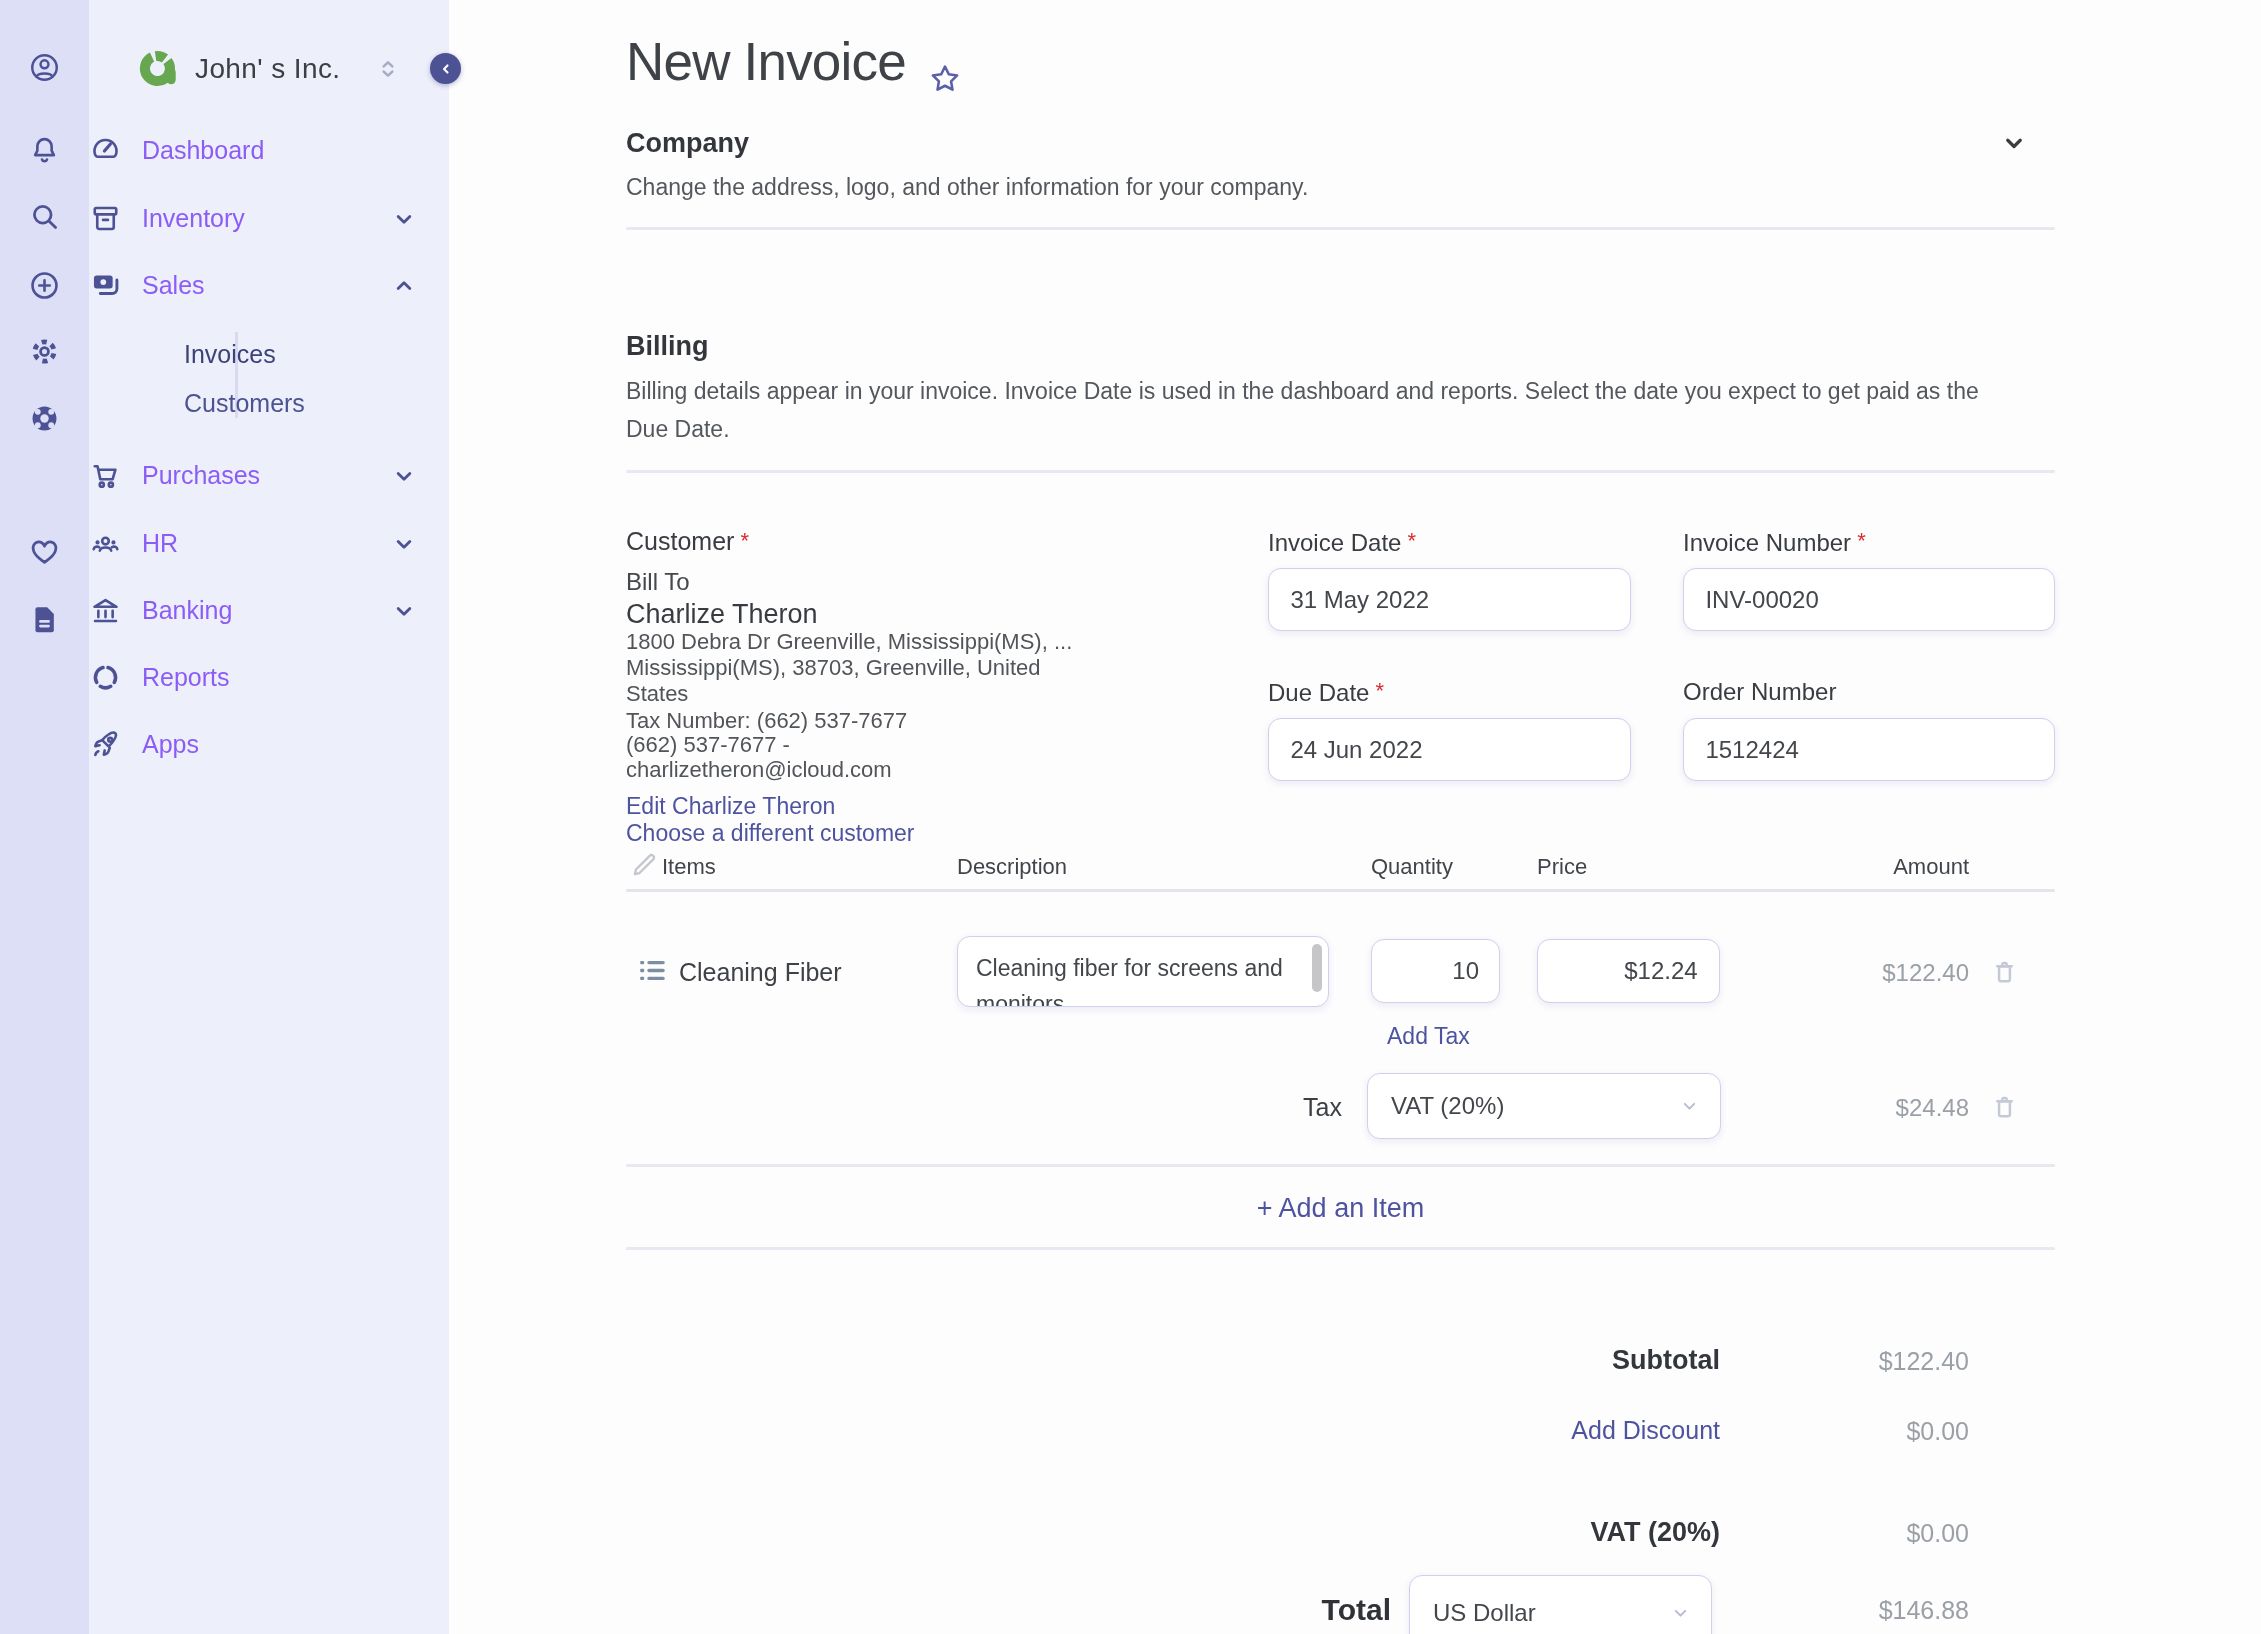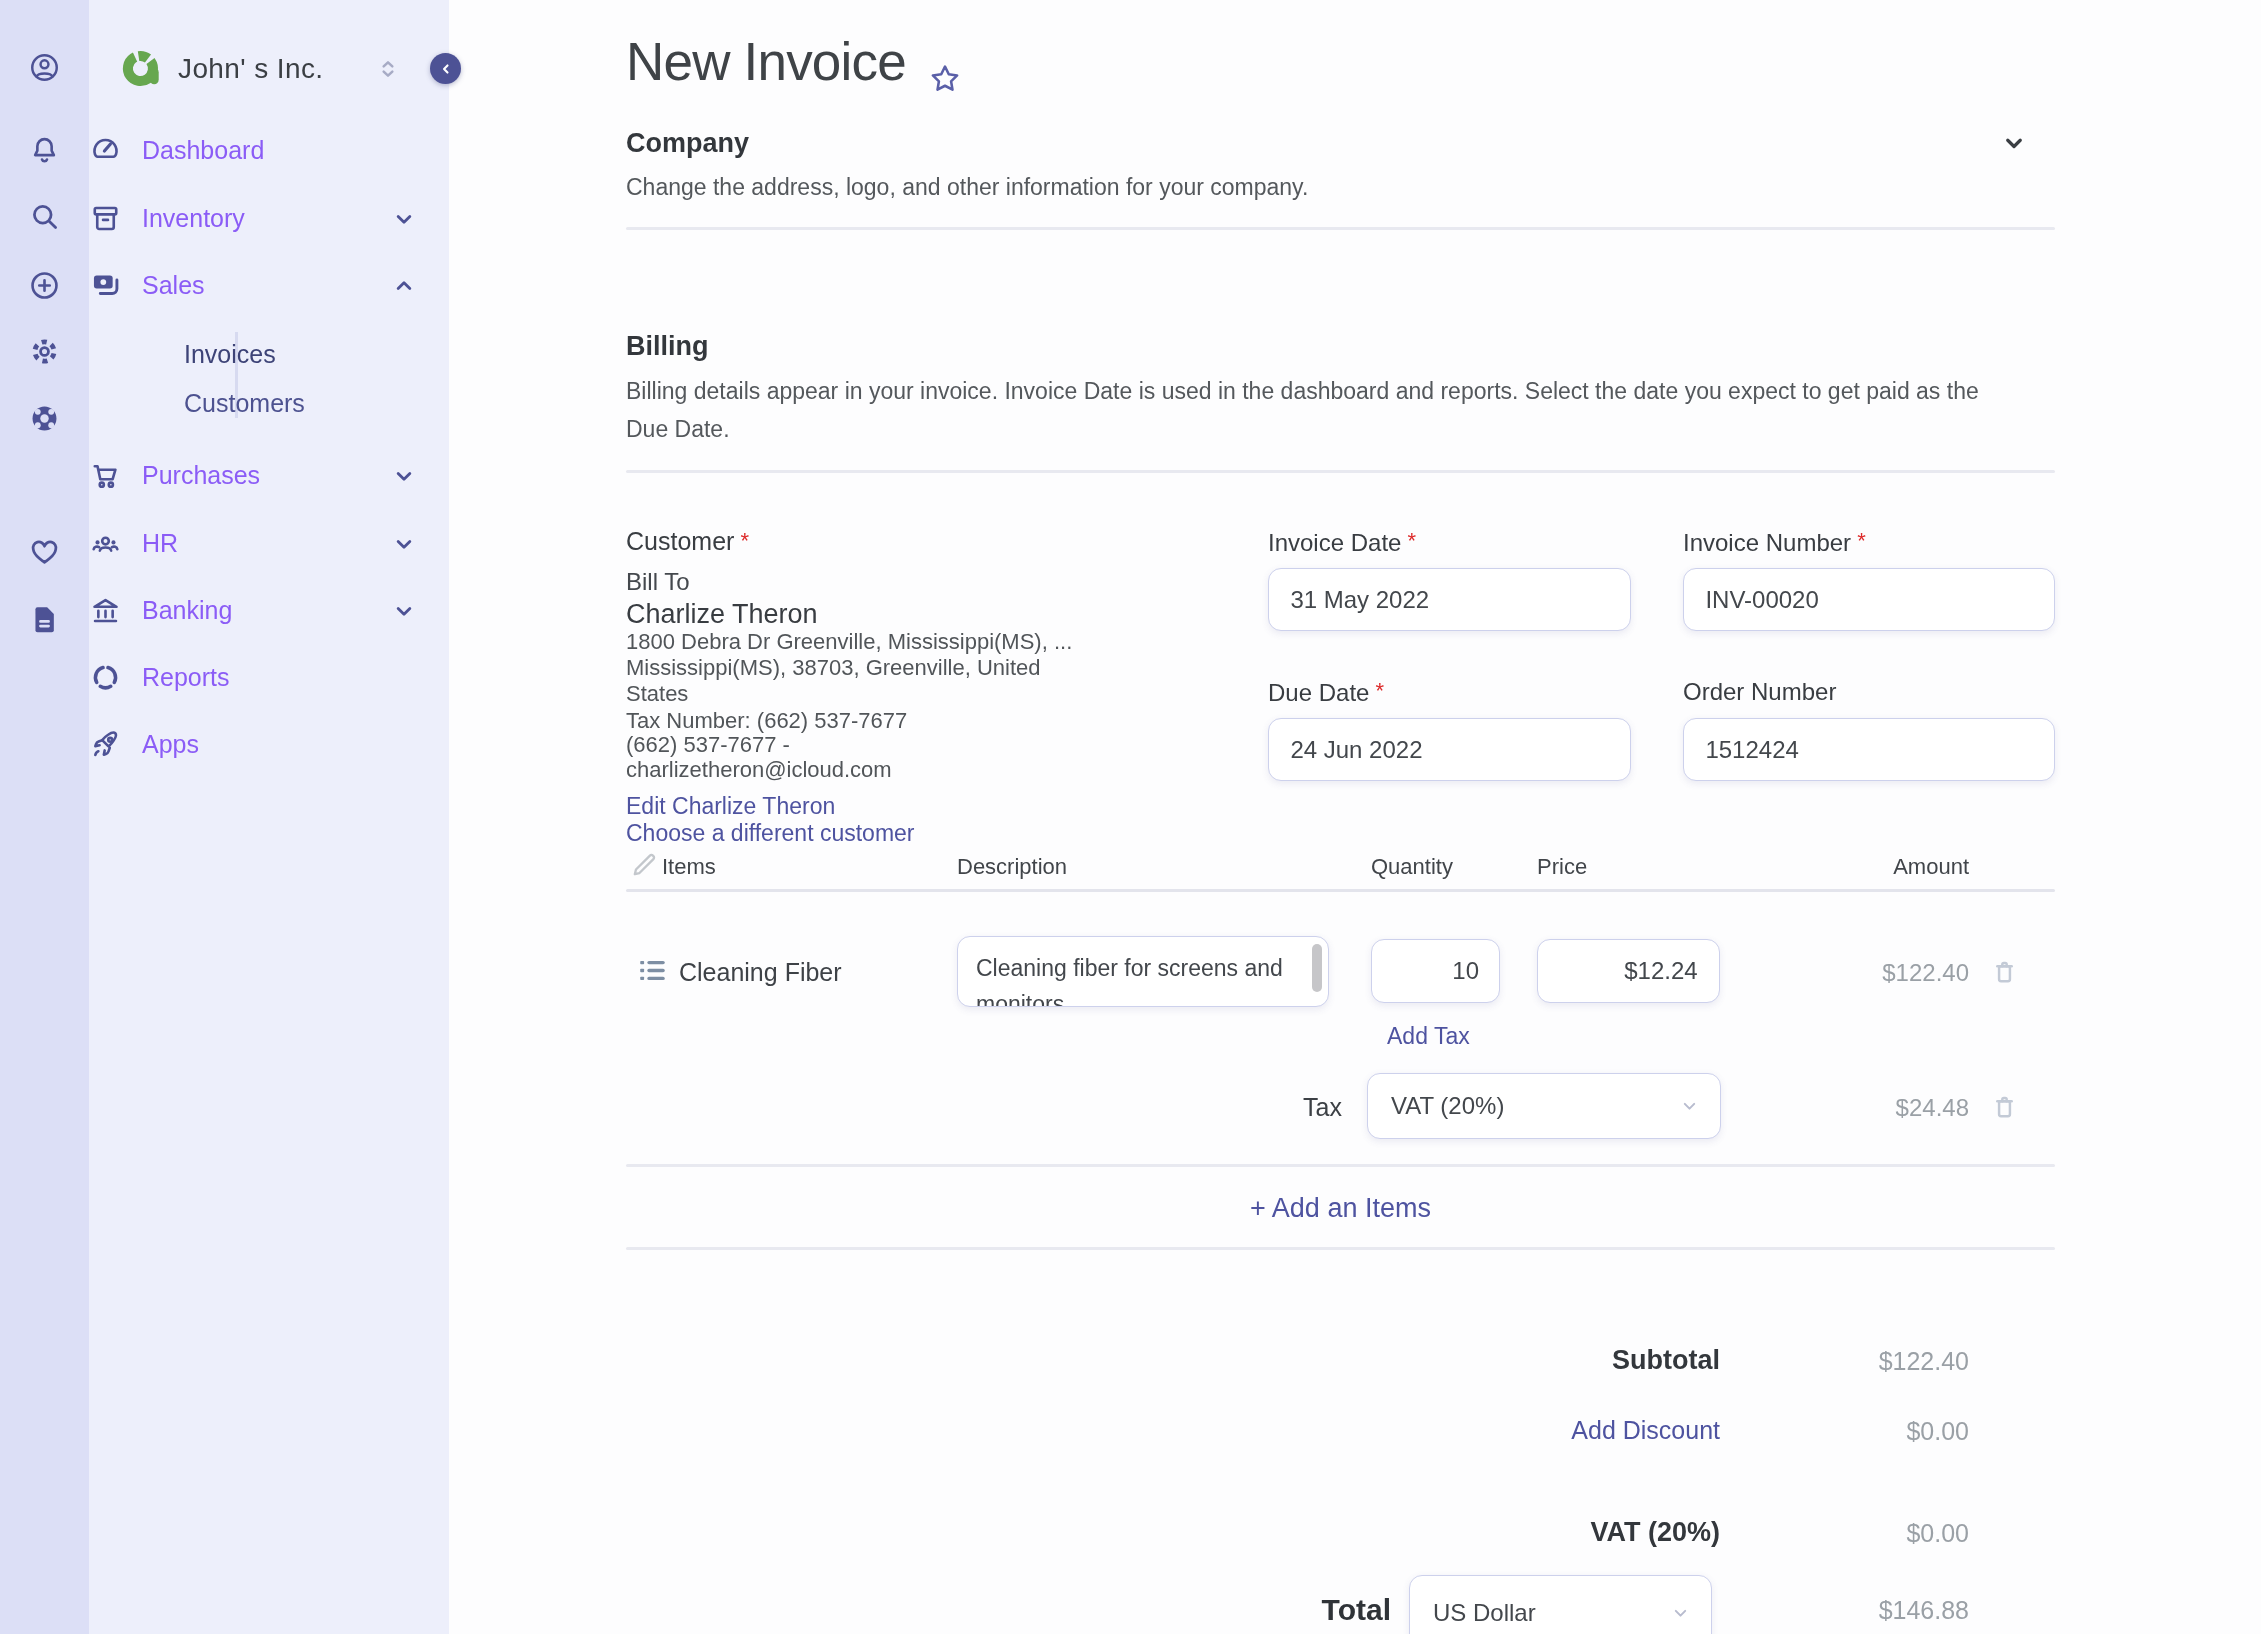--- a/index.html
+++ b/index.html
@@ -18,21 +18,21 @@
     display:flex; align-items:center; justify-content:center;
     background:none; border:none; cursor:pointer; color:#4d5295;
   }
   .rail-btn svg { width:35px; height:35px; }
   
   .sidebar {
     width:360px; height:100%; background:#edeffb; position:relative; flex:0 0 auto;
     color:#4d5290;
   }
   .org-row { position:absolute; top:39px; left:0; width:100%; height:59px;
-    display:flex; align-items:center; padding-left:31px; cursor:pointer; }
+    display:flex; align-items:center; padding-left:48px; cursor:pointer; }
   .org-logo { width:43px; height:43px; margin-right:15px; flex:0 0 auto; }
   .org-name { font-size:28px; color:#3b3f44; letter-spacing:0.4px; white-space:nowrap; }
   .org-updown { margin-left:auto; margin-right:48px; width:26px; height:26px; color:#a7abc5; }
   .collapse-btn {
     position:absolute; top:53px; left:341px; width:31px; height:31px; border-radius:50%;
     background:#4d5295; border:none; cursor:pointer; z-index:5;
     display:flex; align-items:center; justify-content:center;
     box-shadow:0 1.6px 5px rgba(60,65,120,.35);
   }
   .collapse-btn svg { width:18px; height:18px; color:#ffffff; }
@@ -386,21 +386,21 @@
   <div class="abs right muted" style="top:1094px;left:1178px;width:165px;font-size:24px">$24.48</div>
   <span class="abs trash" style="top:1091px;left:1363px">
     <svg viewBox="0 0 24 24" fill="none" stroke="currentColor" stroke-width="1.9" stroke-linecap="round">
       <path d="M6.4 7.9h11.2"></path>
       <rect x="7.8" y="7.9" width="8.4" height="11.6" rx="1.5"></rect>
       <path d="M10.3 7.9V6.6a1.2 1.2 0 0 1 1.2-1.2h1a1.2 1.2 0 0 1 1.2 1.2v1.3"></path>
     </svg>
   </span>
 
   <div class="abs divider" style="top:1164px"></div>
-  <div class="abs link" style="top:1193px;left:0;width:1429px;text-align:center;font-size:27px">+ Add an Items</div>
+  <div class="abs link" style="top:1193px;left:0;width:1429px;text-align:center;font-size:27px">+ Add an Item</div>
   <div class="abs divider" style="top:1247px"></div>
 
   <div class="abs right" style="top:1345px;left:765px;width:329px;font-size:27px;font-weight:700;color:#33373c">Subtotal</div>
   <div class="abs right muted" style="top:1347px;left:1178px;width:165px;font-size:25px">$122.40</div>
 
   <div class="abs right link" style="top:1416px;left:765px;width:329px;font-size:25px">Add Discount</div>
   <div class="abs right muted" style="top:1417px;left:1178px;width:165px;font-size:25px">$0.00</div>
 
   <div class="abs right" style="top:1517px;left:765px;width:329px;font-size:27px;font-weight:700;color:#33373c">VAT (20%)</div>
   <div class="abs right muted" style="top:1519px;left:1178px;width:165px;font-size:25px">$0.00</div>

